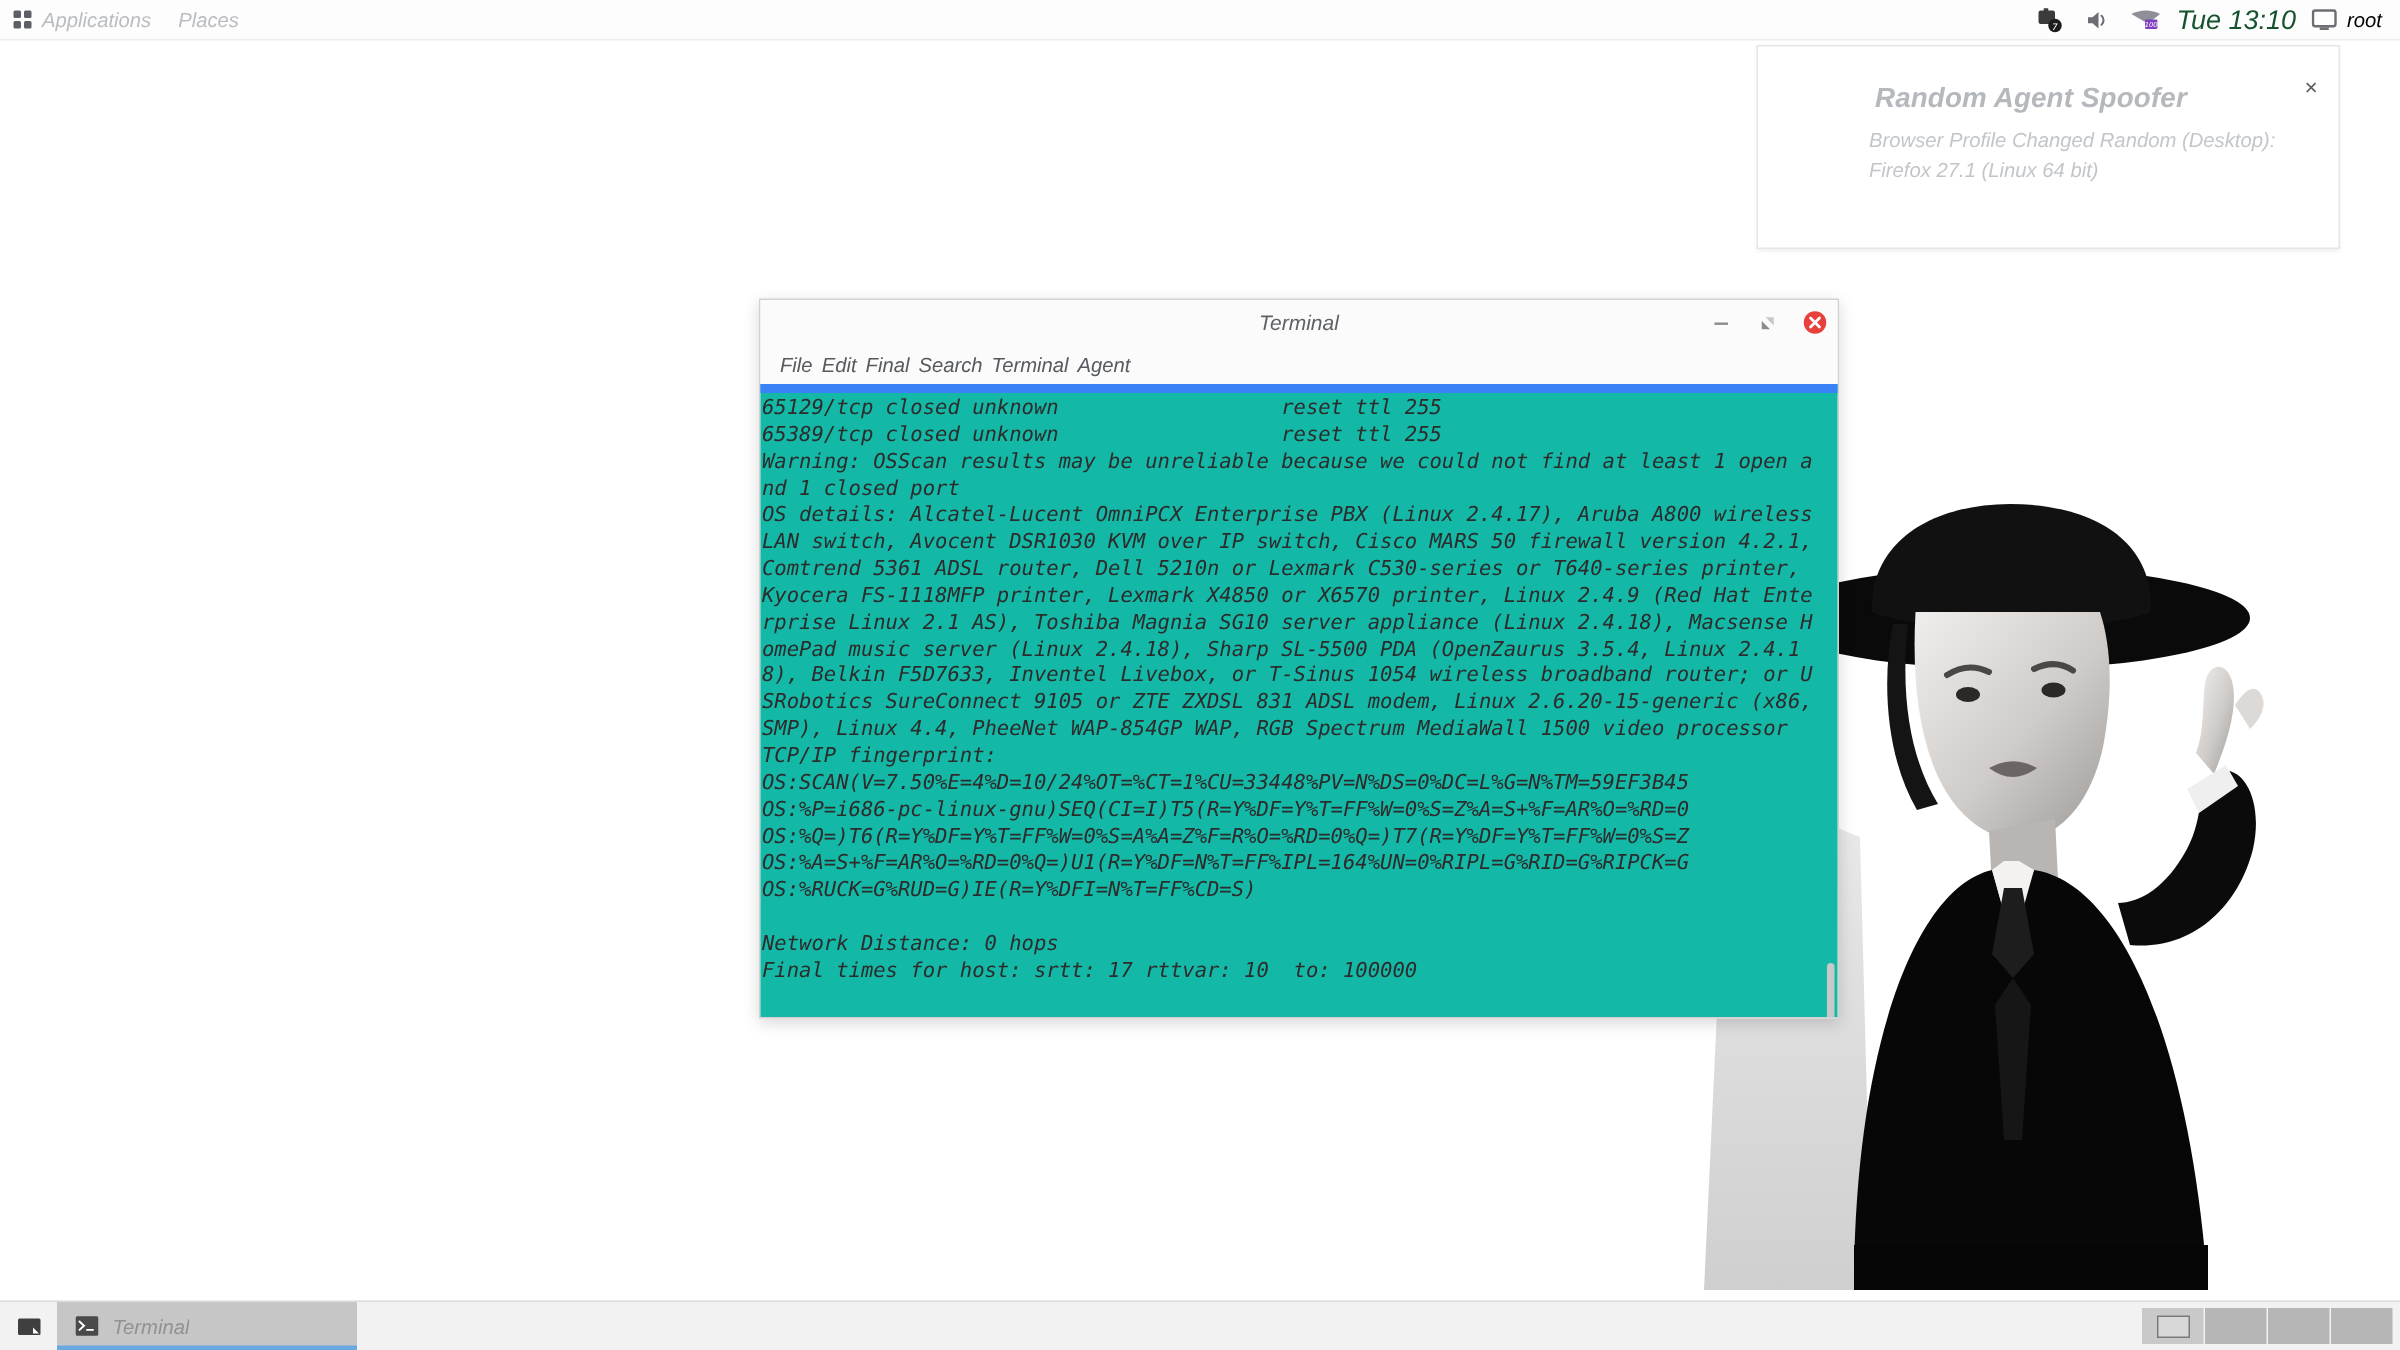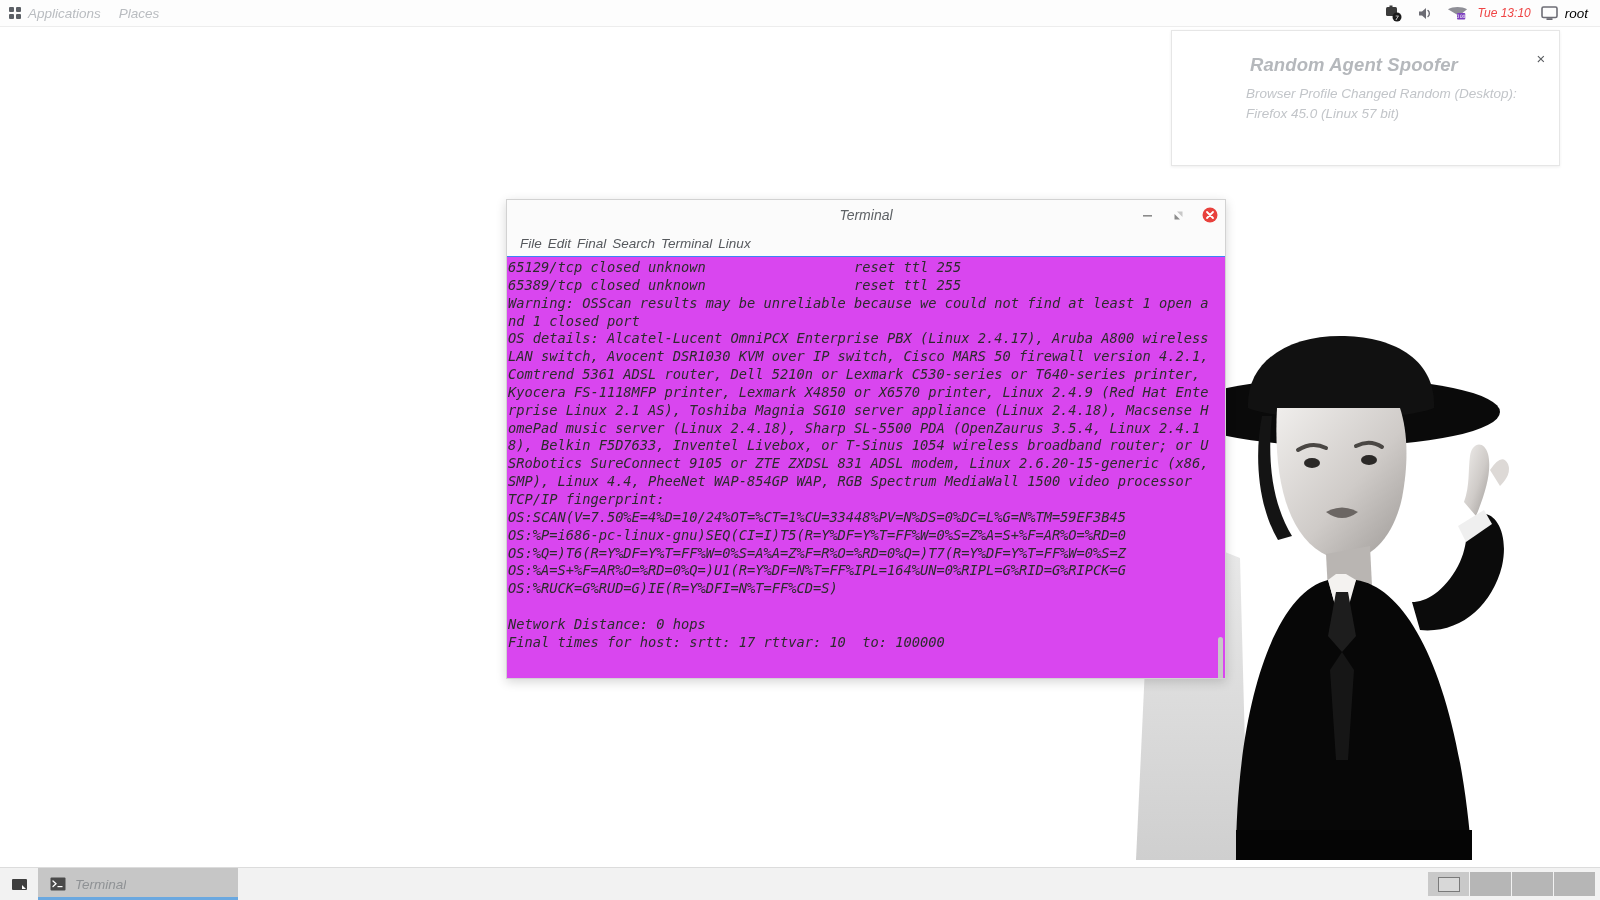--- a/index.html
+++ b/index.html
@@ -40,21 +40,21 @@
     display: flex; align-items: center; gap: 7px;
     height: 100%; padding: 0 9px;
     font-size: 13.5px; color: #b9bcc0;
     white-space: nowrap;
   }
   .grid-icon { display: grid; grid-template-columns: 5px 5px; grid-template-rows: 5px 5px; gap: 2px; }
   .grid-icon i { background: #5c6066; display: block; border-radius: 1px; }
 
   .tray-group { display: flex; align-items: center; gap: 11px; padding-right: 4px; }
   .tray-icon { position: relative; width: 21px; height: 18px; display: flex; align-items: center; justify-content: center; }
-  .clock { font-size: 12px; color: #ef4444; padding: 0 10px 0 6px; }
+  .clock { font-size: 18px; color: #14532d; padding: 0 10px 0 6px; }
   .user { font-size: 13.5px; color: #000000; display: flex; align-items: flex-start; gap: 7px; padding-right: 4px; }
 
   
   #notification {
     position: absolute; left: 1171px; top: 30px;
     width: 389px; height: 136px;
     background: #ffffff;
     border: 1px solid #e6e6e6;
     box-shadow: 0 1px 3px rgba(0,0,0,0.07);
     z-index: 60;
@@ -97,22 +97,22 @@
   }
   .win-btn { width: 17px; height: 17px; display: flex; align-items: center; justify-content: center; cursor: pointer; }
   #menubar {
     height: 26px; display: flex; align-items: center;
     padding-left: 13px; gap: 6px;
     background: #fbfbfb; flex: 0 0 auto;
   }
   .menu-item { font-size: 13.5px; color: #56595d; cursor: pointer; }
   #term-body {
     flex: 1 1 auto; position: relative;
-    background: #d946ef;
-    border-top: 1px solid #3b82f6;
+    background: #14b8a6;
+    border-top: 6px solid #3b82f6;
     overflow: hidden;
   }
   #term-text {
     position: absolute; left: 1px; top: 2px;
     width: 708px;
     font-family: "DejaVu Sans Mono", "Liberation Mono", monospace;
     font-size: 13.7px;
     line-height: 17.85px;
     color: #2c2c2c;
     white-space: pre-wrap;
@@ -270,21 +270,21 @@
           <rect x="5.5" y="12.2" width="6" height="1.8" fill="#6d6d75"></rect>
         </svg>
         <span>root</span>
       </div>
     </div>
   </div>
 
   <div id="notification">
     <div id="notif-title">Random Agent Spoofer</div>
     <div id="notif-body">Browser Profile Changed
-Random (Desktop): Firefox 45.0 (Linux 57 bit)</div>
+Random (Desktop): Firefox 27.1 (Linux 64 bit)</div>
     <div id="notif-close">×</div>
   </div>
 
   <div id="terminal">
     <div id="titlebar">
       <div id="title-text">Terminal</div>
       <div id="win-buttons">
         <div class="win-btn">
           <svg width="13" height="13" viewBox="0 0 13 13">
             <rect x="2" y="6" width="9" height="1.6" fill="#8b8b8b"></rect>
@@ -304,21 +304,21 @@
         </div>
       </div>
     </div>
 
     <div id="menubar">
       <span class="menu-item">File</span>
       <span class="menu-item">Edit</span>
       <span class="menu-item">Final</span>
       <span class="menu-item">Search</span>
       <span class="menu-item">Terminal</span>
-      <span class="menu-item">Linux</span>
+      <span class="menu-item">Agent</span>
     </div>
 
     <div id="term-body">
       <div id="term-text">65129/tcp closed unknown                  reset ttl 255
 65389/tcp closed unknown                  reset ttl 255
 Warning: OSScan results may be unreliable because we could not find at least 1 open and 1 closed port
 OS details: Alcatel-Lucent OmniPCX Enterprise PBX (Linux 2.4.17), Aruba A800 wireless LAN switch, Avocent DSR1030 KVM over IP switch, Cisco MARS 50 firewall version 4.2.1, Comtrend 5361 ADSL router, Dell 5210n or Lexmark C530-series or T640-series printer, Kyocera FS-1118MFP printer, Lexmark X4850 or X6570 printer, Linux 2.4.9 (Red Hat Enterprise Linux 2.1 AS), Toshiba Magnia SG10 server appliance (Linux 2.4.18), Macsense HomePad music server (Linux 2.4.18), Sharp SL-5500 PDA (OpenZaurus 3.5.4, Linux 2.4.18), Belkin F5D7633, Inventel Livebox, or T-Sinus 1054 wireless broadband router; or USRobotics SureConnect 9105 or ZTE ZXDSL 831 ADSL modem, Linux 2.6.20-15-generic (x86, SMP), Linux 4.4, PheeNet WAP-854GP WAP, RGB Spectrum MediaWall 1500 video processor
 TCP/IP fingerprint:
 OS:SCAN(V=7.50%E=4%D=10/24%OT=%CT=1%CU=33448%PV=N%DS=0%DC=L%G=N%TM=59EF3B45
 OS:%P=i686-pc-linux-gnu)SEQ(CI=I)T5(R=Y%DF=Y%T=FF%W=0%S=Z%A=S+%F=AR%O=%RD=0

